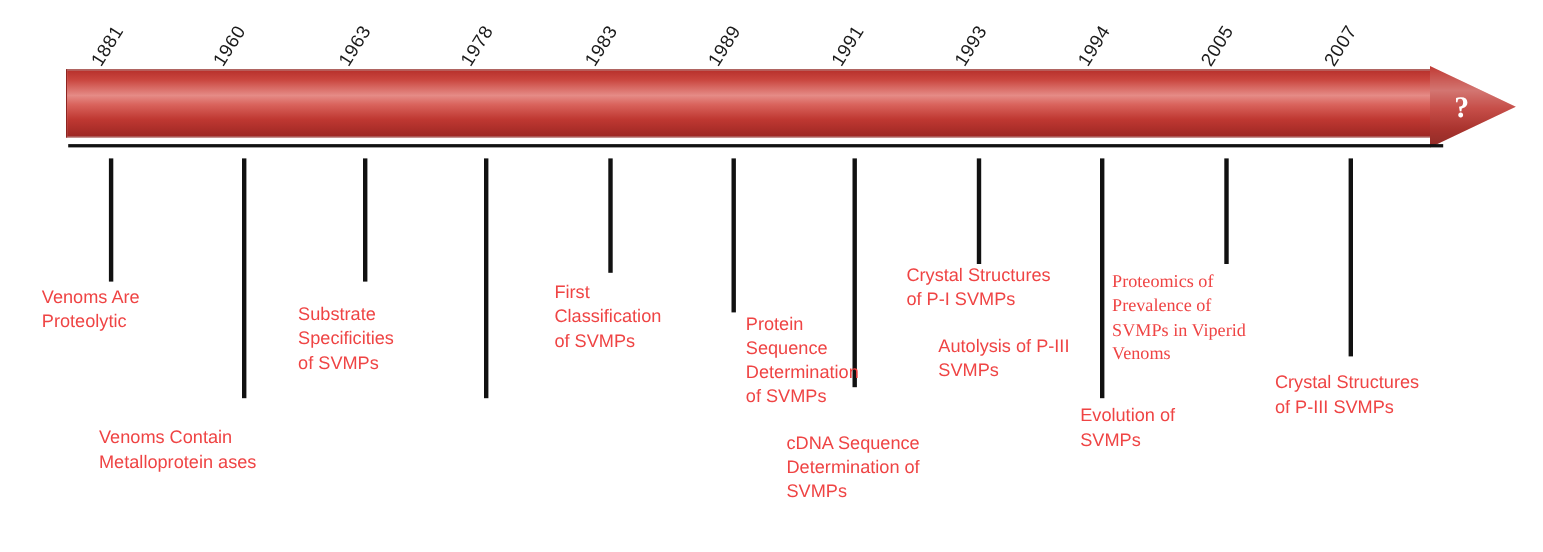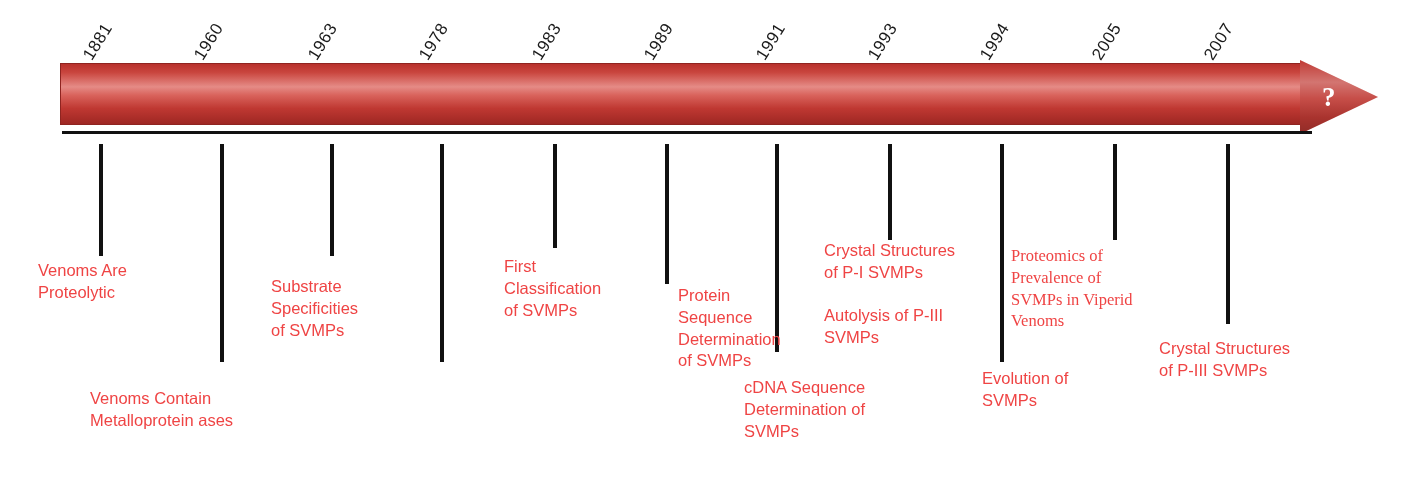--- a/index.html
+++ b/index.html
@@ -158,26 +158,26 @@
   <div class="event" style="left:271px;  top:276px;">Substrate
 Specificities
 of SVMPs</div>
   <div class="event" style="left:504px;  top:256px;">First
 Classification
 of SVMPs</div>
   <div class="event" style="left:638px;  top:285px;margin-left:40px;">Protein
 Sequence
 Determination
 of  SVMPs</div>
-  <div class="event" style="left:715px;  top:377px;margin-left:29px;">cDNA Sequence
+  <div class="event" style="left:715px;  top:393px;">cDNA Sequence
 Determination of
 SVMPs</div>
   <div class="event" style="left:824px;  top:240px;">Crystal Structures
 of P-I SVMPs</div>
-  <div class="event" style="left:824px;  top:305px;">Autolysis of  P-III
+  <div class="event" style="left:853px;  top:305px;">Autolysis of  P-III
 SVMPs</div>
   <div class="event" style="left:982px;  top:368px;">Evolution of
 SVMPs</div>
   <div class="event" style="left:1011px; top:245px;font-family:Liberation Serif, serif;">Proteomics of
 Prevalence of
 SVMPs in Viperid
 Venoms</div>
   <div class="event" style="left:1159px; top:338px;">Crystal Structures
 of P-III SVMPs</div>
 

